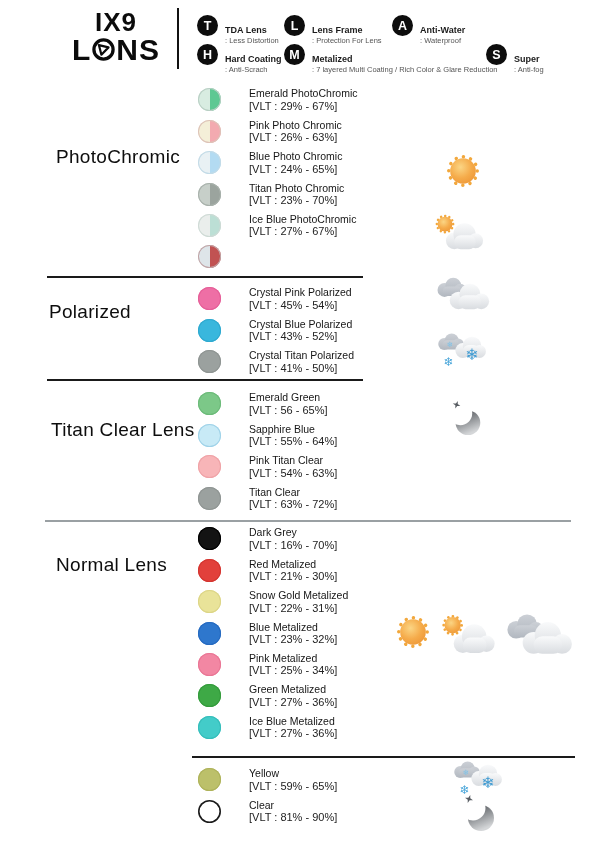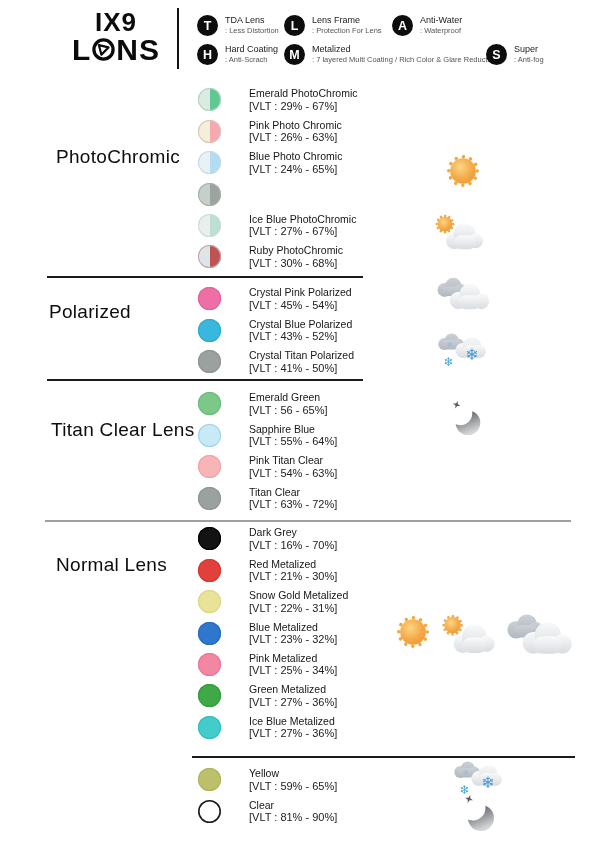--- a/index.html
+++ b/index.html
@@ -10,21 +10,21 @@
   .logo-l1{font-size:26px;font-weight:900;line-height:25px;letter-spacing:1px;}
   .logo-l2{font-size:30px;font-weight:900;line-height:29px;letter-spacing:1px;
            display:flex;align-items:center;justify-content:center;}
   .logo-l2 svg{margin:0 1px;}
   .vrule{position:absolute;left:177px;top:8px;width:2px;height:61px;background:#111;}
   .badge{position:absolute;display:flex;align-items:flex-start;}
   .bcircle{width:21px;height:21px;border-radius:50%;background:#0d0d0d;color:#fff;
            font-size:12.5px;font-weight:800;display:flex;align-items:center;justify-content:center;
            flex:0 0 21px;}
   .btext{margin-left:7px;white-space:nowrap;}
-  .btitle{display:block;font-size:9px;font-weight:400;color:#1b1b1b;line-height:11px;margin-top:0px;}
+  .btitle{display:block;font-size:9px;font-weight:700;color:#1b1b1b;line-height:11px;margin-top:10px;}
   .bsub{display:block;font-size:7.5px;color:#555;line-height:9px;font-style:normal;}
   
   .label{position:absolute;font-size:19px;color:#0d0d0d;letter-spacing:.3px;}
   .divider{position:absolute;height:2px;background:#1a1a1a;}
   
   .sec{position:absolute;left:198px;width:200px;}
   .entry{display:flex;align-items:center;gap:28px;height:31.45px;}
   .swatch{width:23px;height:23px;border-radius:50%;flex:0 0 23px;}
   .etext{display:block;}
   .ename{display:block;font-size:10.5px;line-height:12.5px;color:#161616;}
@@ -138,34 +138,34 @@
       </div>
       <div class="entry">
         <span class="swatch" style="background: linear-gradient(90deg, rgb(233, 241, 244) 50%, rgb(179, 219, 242) 50%); box-shadow: rgb(195, 219, 231) 0px 0px 0px 1px inset;"></span>
         <span class="etext">
           <span class="ename">Blue Photo Chromic</span>
           <span class="evlt">[VLT : 24% - 65%]</span>
         </span>
       </div>
       <div class="entry">
         <span class="swatch" style="background: linear-gradient(90deg, rgb(199, 207, 201) 50%, rgb(155, 164, 158) 50%); box-shadow: rgb(168, 177, 171) 0px 0px 0px 1px inset;"></span>
+        <span class="etext">
+          <span class="ename">Titan Photo Chromic</span>
+          <span class="evlt">[VLT : 23% - 70%]</span>
+        </span>
       </div>
       <div class="entry">
         <span class="swatch" style="background: linear-gradient(90deg, rgb(234, 238, 236) 50%, rgb(188, 223, 213) 50%); box-shadow: rgb(206, 218, 213) 0px 0px 0px 1px inset;"></span>
         <span class="etext">
           <span class="ename">Ice Blue PhotoChromic</span>
           <span class="evlt">[VLT : 27% - 67%]</span>
         </span>
       </div>
       <div class="entry">
         <span class="swatch" style="background: linear-gradient(90deg, rgb(222, 229, 233) 50%, rgb(193, 82, 82) 50%); box-shadow: rgb(192, 164, 166) 0px 0px 0px 1px inset;"></span>
-        <span class="etext">
-          <span class="ename">Ruby PhotoChromic</span>
-          <span class="evlt">[VLT : 30% - 68%]</span>
-        </span>
       </div>
     </div>
   <div class="sec" style="top:283px">
       <div class="entry">
         <span class="swatch" style="background: rgb(238, 111, 165); box-shadow: rgb(229, 95, 152) 0px 0px 0px 1px inset;"></span>
         <span class="etext">
           <span class="ename">Crystal Pink Polarized</span>
           <span class="evlt">[VLT : 45% - 54%]</span>
         </span>
       </div>

